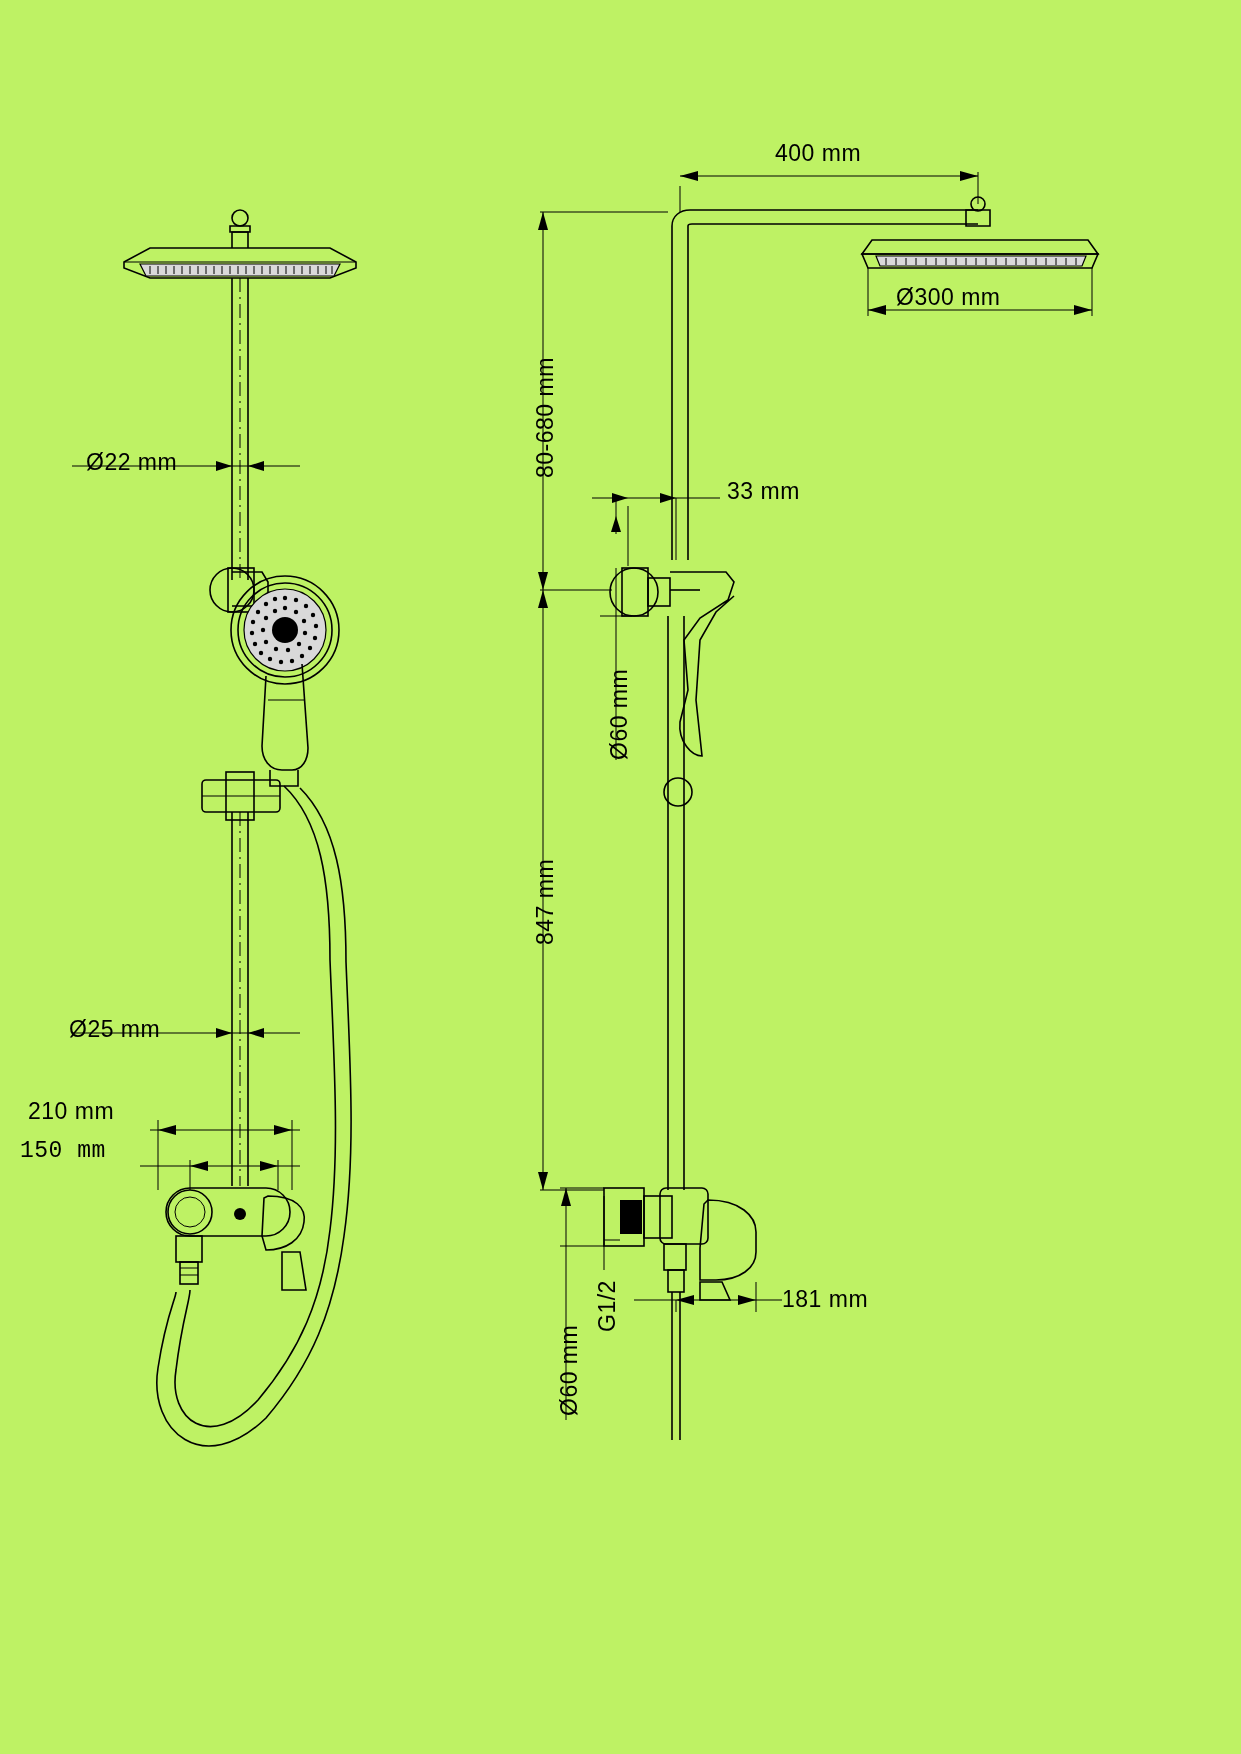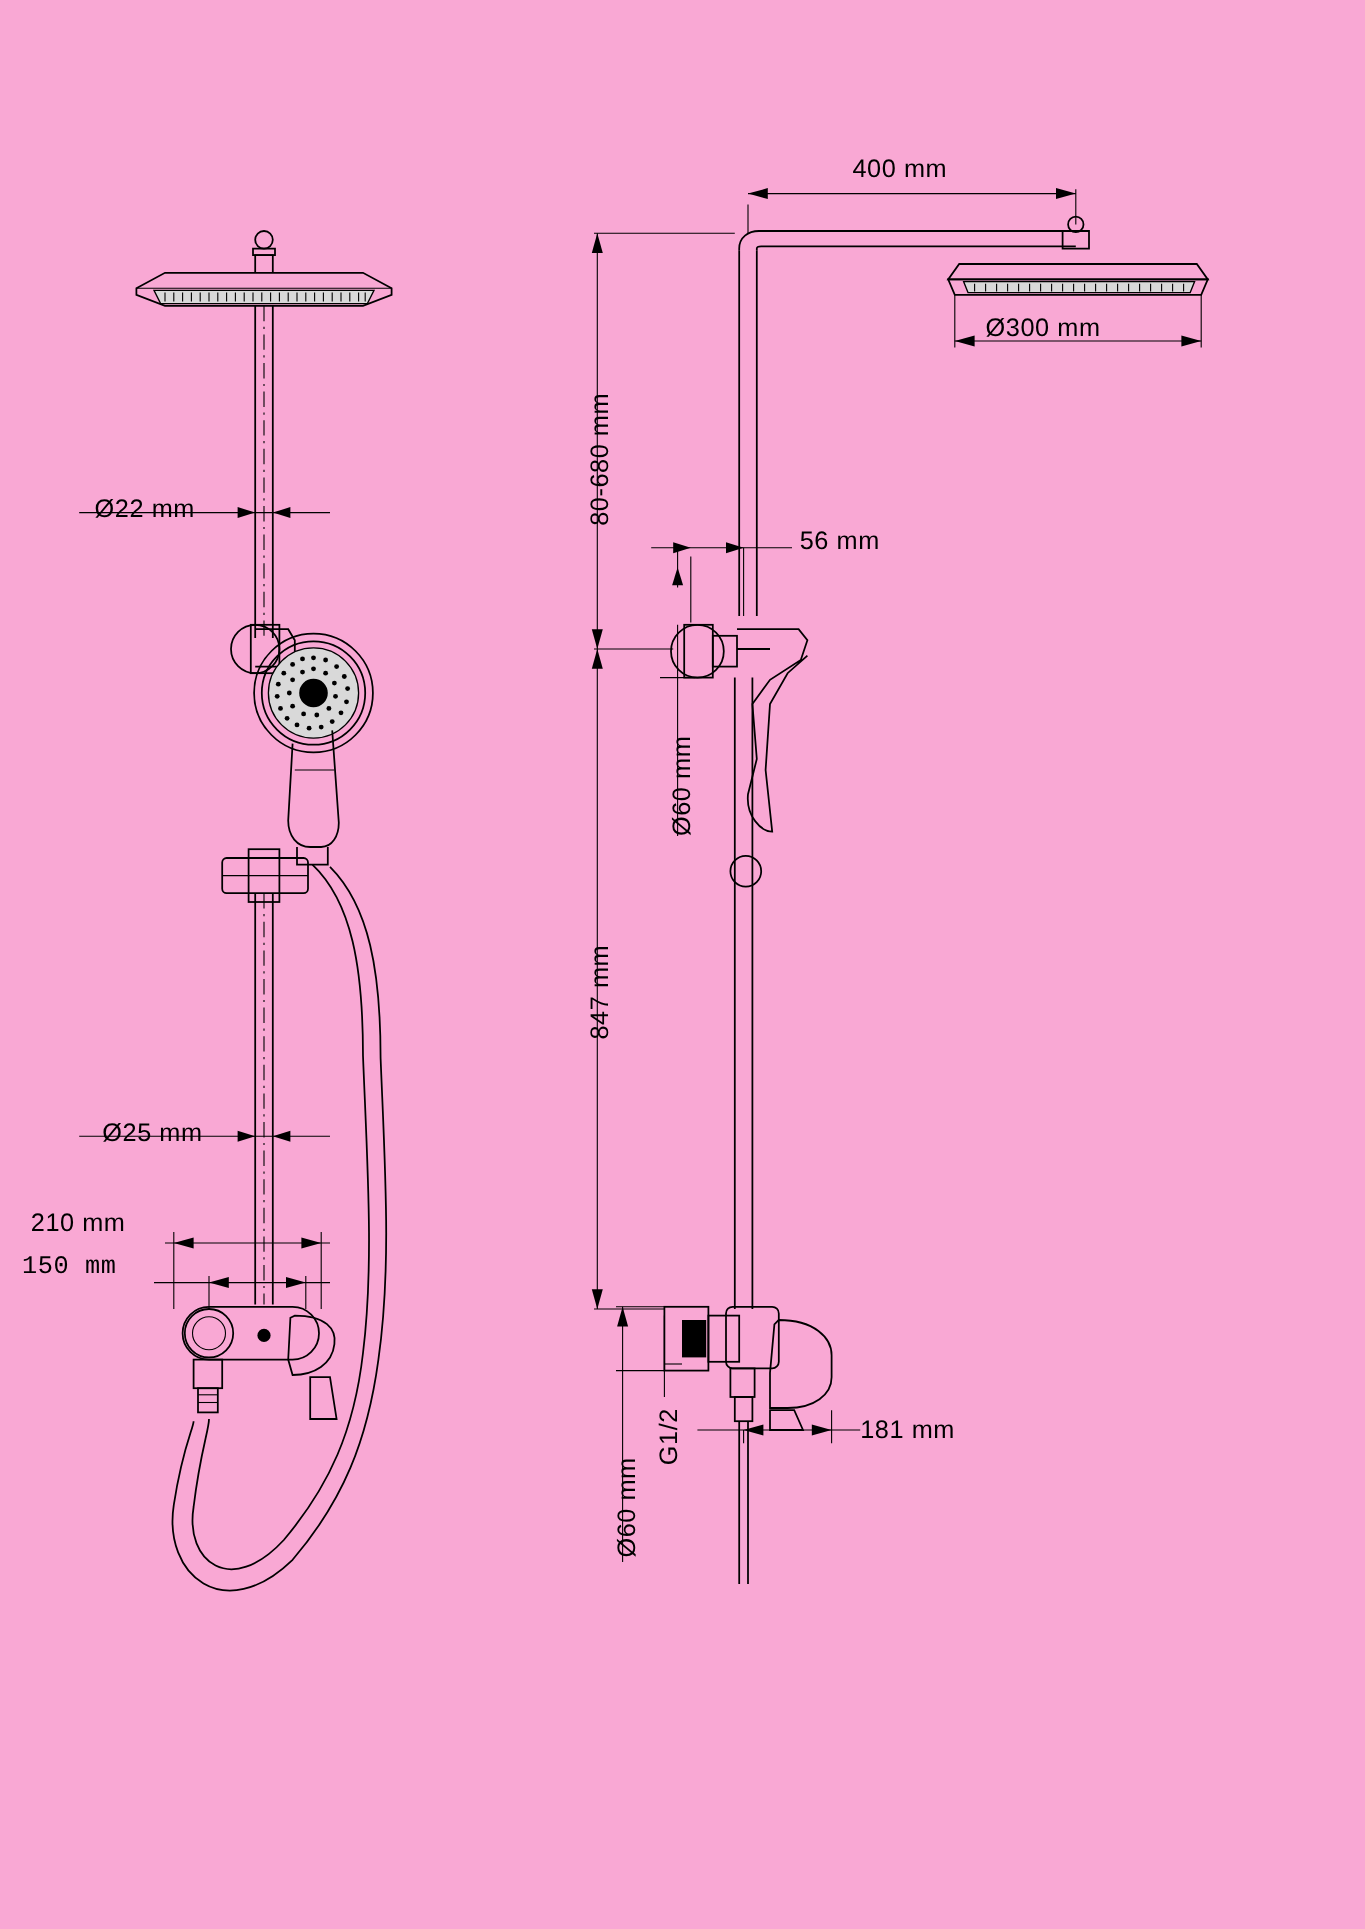--- a/index.html
+++ b/index.html
@@ -8,21 +8,21 @@
     background: #ffffff;
   }
   body {
     font-family: "Liberation Sans", sans-serif;
     color: #000000;
   }
   #sheet {
     position: relative;
     width: 1241px;
     height: 1754px;
-    background: #f9a8d4;
+    background: #bef264;
     overflow: hidden;
   }
   svg.drawing {
     position: absolute;
     left: 0;
     top: 0;
     width: 1241px;
     height: 1754px;
   }
   .dim-label {
@@ -322,33 +322,33 @@
       <path class="fillblack" d="M756 1300 L738 1295 L738 1305 Z"></path>
     </g>
   </svg>
 
   <div class="dim-label" style="left:775px; top:140px;">400 mm</div>
 
   <div class="dim-label" style="left:896px; top:284px;">Ø300 mm</div>
 
   <div class="dim-label rot90" style="left:532px; top:478px;">80-680 mm</div>
 
-  <div class="dim-label" style="left:727px; top:478px;">56 mm</div>
+  <div class="dim-label" style="left:727px; top:478px;">33 mm</div>
 
   <div class="dim-label rot90" style="left:606px; top:760px;">Ø60 mm</div>
 
   <div class="dim-label rot90" style="left:532px; top:945px;">847 mm</div>
 
   <div class="dim-label rot90" style="left:556px; top:1416px;">Ø60 mm</div>
 
   <div class="dim-label rot90" style="left:594px; top:1332px;">G1/2</div>
 
   <div class="dim-label" style="left:782px; top:1286px;">181 mm</div>
 
   <div class="dim-label" style="left:86px; top:449px;">Ø22 mm</div>
 
-  <div class="dim-label" style="left:69px; top:1016px;margin-left:24px;">Ø25 mm</div>
+  <div class="dim-label" style="left:69px; top:1016px;">Ø25 mm</div>
 
   <div class="dim-label" style="left:28px; top:1098px;">210 mm</div>
 
   <div class="dim-label" style="left:20px; top:1138px;font-family:Liberation Mono, monospace;">150 mm</div>
 
 </div>
 
 </body></html>

